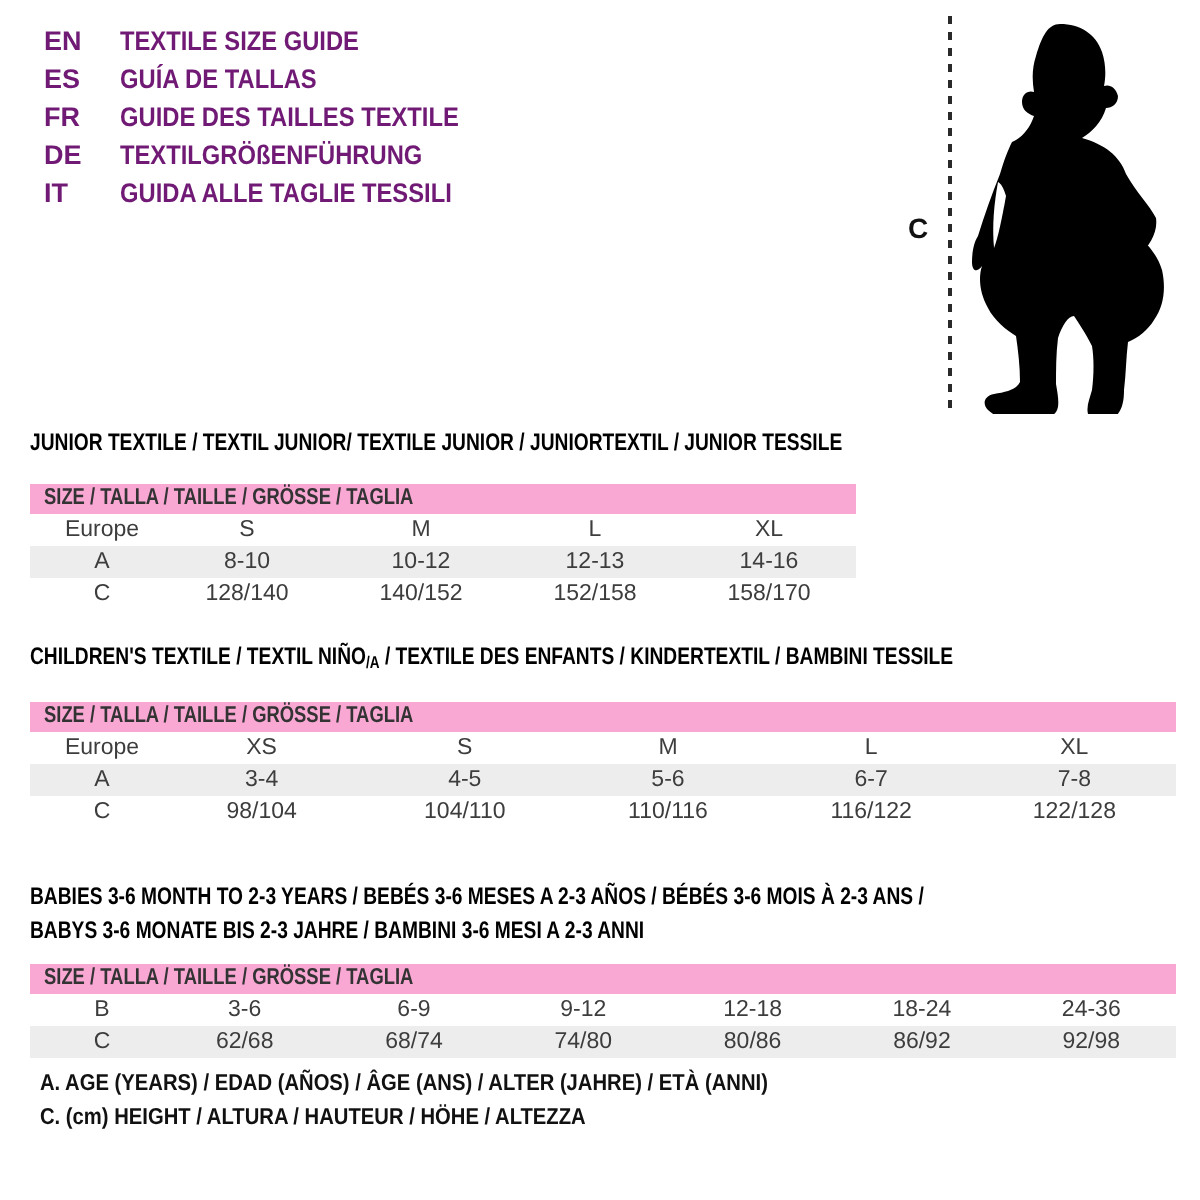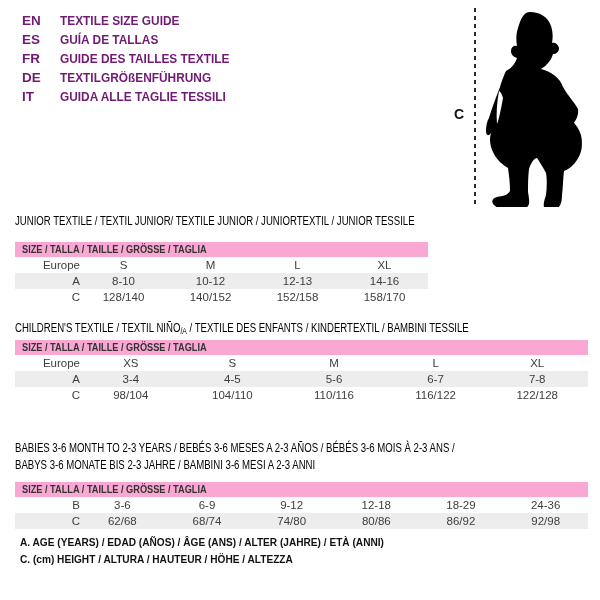--- a/index.html
+++ b/index.html
@@ -22,31 +22,31 @@
   .dash-line{position:absolute;left:24px;top:3px;width:2px;height:199px;
     background:repeating-linear-gradient(to bottom,#2a2a2a 0 4px,transparent 4px 8px)}
   .measure-c{position:absolute;left:4px;top:101px;font-size:14px;font-weight:bold;color:#111}
   .silhouette{position:absolute;left:36px;top:2px}
 
   
   .section{position:absolute;left:15px}
   .s1{top:213px;width:413px}
   .s2{top:320px;width:573px}
   .s3{top:440px;width:573px}
-  .tbl-title{font-size:12px;font-weight:normal;line-height:17px;color:#000;white-space:nowrap}
+  .tbl-title{font-size:12px;font-weight:bold;line-height:17px;color:#000;white-space:nowrap}
   .s1 .tbl-title{margin-bottom:12px}
-  .s2 .tbl-title{margin-bottom:0}
+  .s2 .tbl-title{margin-bottom:11px}
   .s3 .tbl-title{margin-bottom:8px}
   .tbl-title .sub{font-size:8.5px;vertical-align:-2px}
 
   .size-bar{background:#f9a8d4;height:15px;line-height:15px;padding-left:7px;
     font-size:11.5px;font-weight:bold;color:#333}
   table{width:100%;border-collapse:collapse;table-layout:fixed;font-size:11.5px;color:#3d3d3d}
   td{height:16px;line-height:16px;padding:0;text-align:center;overflow:hidden;white-space:nowrap}
-  td.lbl{width:58px;text-align:right;padding-left:7px}
+  td.lbl{width:58px;text-align:center;padding-left:7px}
   tr.shaded{background:#ededed}
 
   
   .footnotes{top:534px;left:20px}
   .footnote{font-size:11.5px;font-weight:bold;line-height:17px;color:#111;white-space:nowrap}
 </style>
 </head>
 <body>
 
 <div class="abs langs">
@@ -161,21 +161,21 @@
     <span class="condense">SIZE / TALLA / TAILLE / GRÖSSE / TAGLIA</span>
   </div>
   <table>
     <tbody>
         <tr>
       <td class="lbl">B</td>
       <td>3-6</td>
       <td>6-9</td>
       <td>9-12</td>
       <td>12-18</td>
-      <td>18-29</td>
+      <td>18-24</td>
       <td>24-36</td>
     </tr>
     <tr class="shaded">
       <td class="lbl">C</td>
       <td>62/68</td>
       <td>68/74</td>
       <td>74/80</td>
       <td>80/86</td>
       <td>86/92</td>
       <td>92/98</td>

